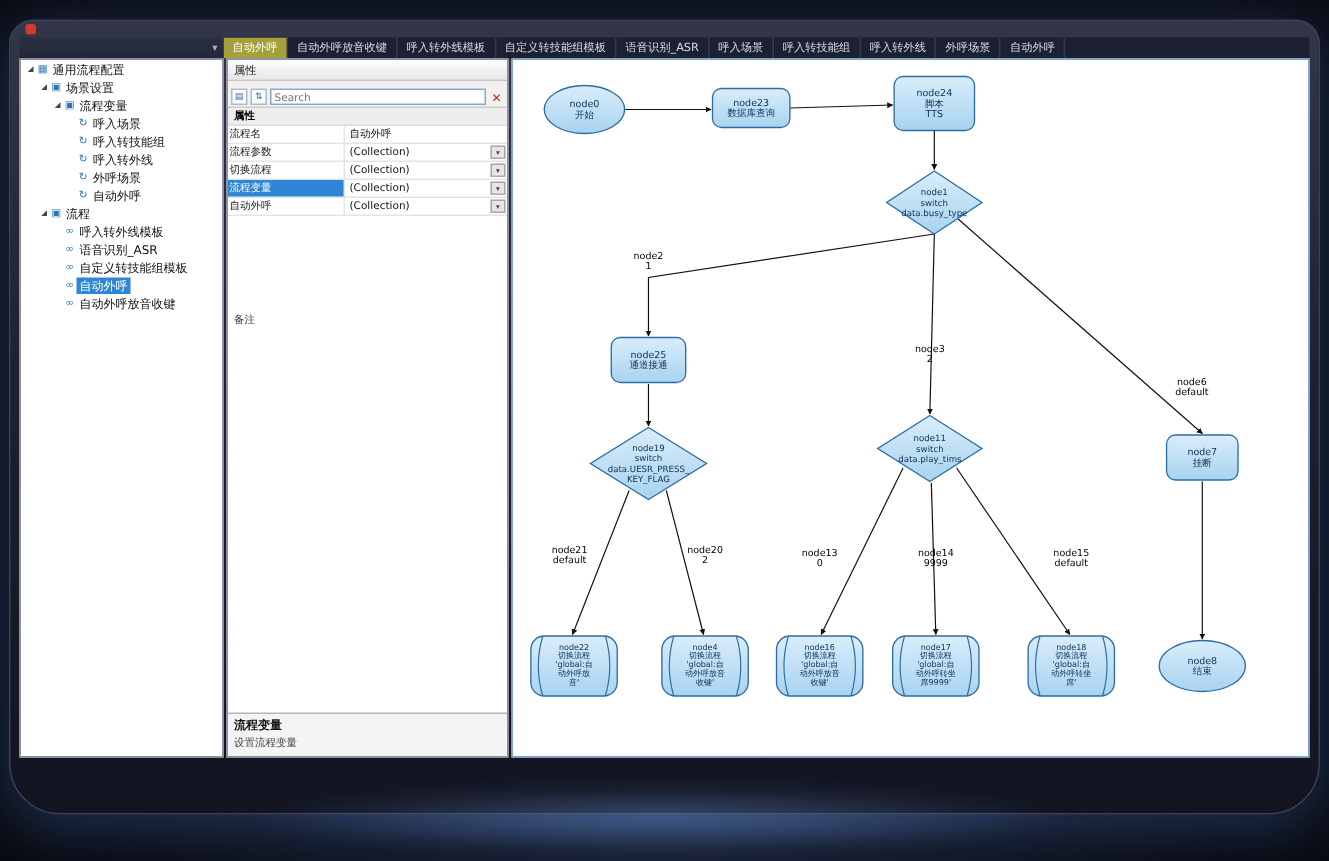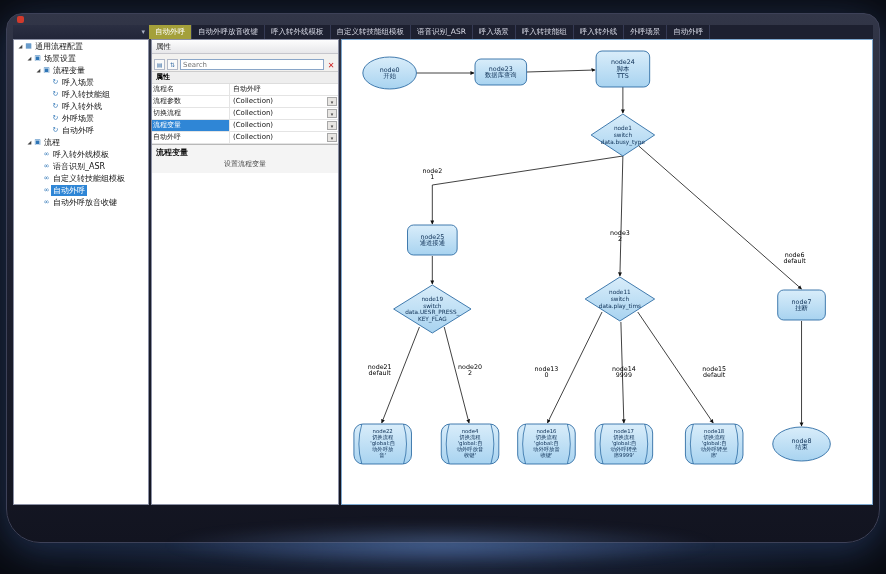--- a/index.html
+++ b/index.html
@@ -51,21 +51,21 @@
     white-space:nowrap;flex:none;}
   .prow.sel .pname{background:#2f86d6;color:#fff;}
   .pval{flex:1;padding-left:3px;display:flex;align-items:center;justify-content:space-between;
     color:#111;white-space:nowrap;overflow:hidden;}
   .combo{width:10px;height:9px;background:#e8e6e3;border:1px solid #a8a8a8;font-size:5px;
     line-height:8px;text-align:center;color:#444;margin-right:1px;box-sizing:border-box;flex:none;}
   .notearea{flex:1;overflow:hidden;}
   .note{margin:64px 0 0 4px;font-size:7px;color:#333;}
   .pfooter{border-top:1px solid #b8b8b8;background:#f4f4f4;padding:2px 4px 4px;flex:none;}
   .ftitle{font-size:8px;font-weight:bold;color:#111;}
-  .fdesc{font-size:7px;color:#444;margin-top:1px;text-align:center;}
+  .fdesc{font-size:7px;color:#444;margin-top:1px;}
   .canvas{flex:1;background:#ffffff;border:1px solid #7ea8cf;box-sizing:border-box;position:relative;}
   .canvas svg{position:absolute;left:0;top:0;width:100%;height:100%;
     font-family:"DejaVu Sans",sans-serif;}
 </style>
 </head>
 <body>
 
 <div class="window">
   <div class="titlebar">
     <div class="reddot"></div>
@@ -201,20 +201,23 @@
             </div>
           </div>
           <div class="prow">
             <div class="pname">自动外呼</div>
             <div class="pval">
               <span>(Collection)</span>
               <div class="combo">▾</div>
             </div>
           </div>
         </div>
+      <div class="notearea">
+        <div class="note">备注</div>
+      </div>
       <div class="pfooter">
         <div class="ftitle">流程变量</div>
         <div class="fdesc">设置流程变量</div>
       </div>
     </div>
     <div class="gut"></div>
     <div class="canvas">
       <svg viewBox="0 0 534 464" preserveAspectRatio="none">
           <defs>
             <linearGradient id="ng" x1="0" y1="0" x2="0" y2="1">

